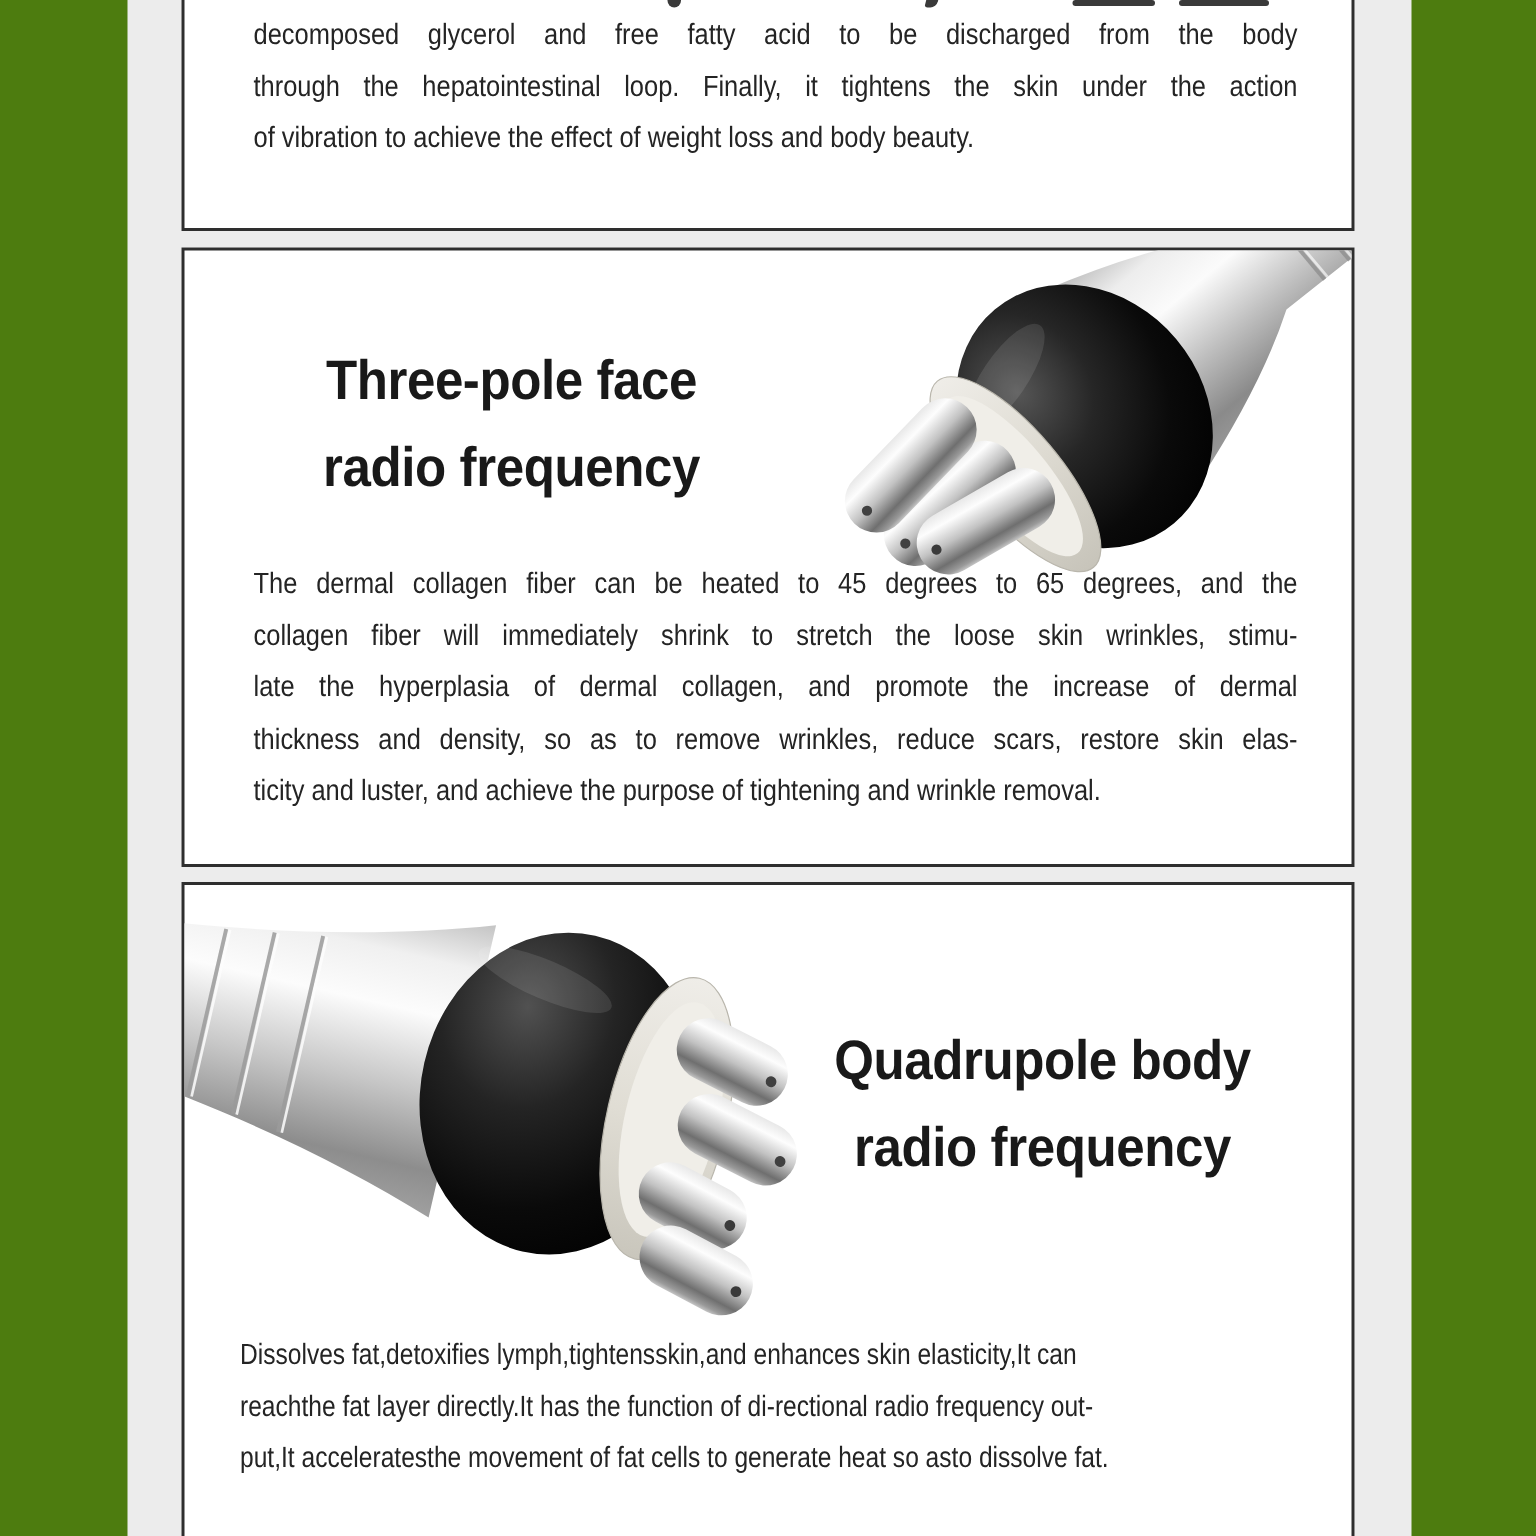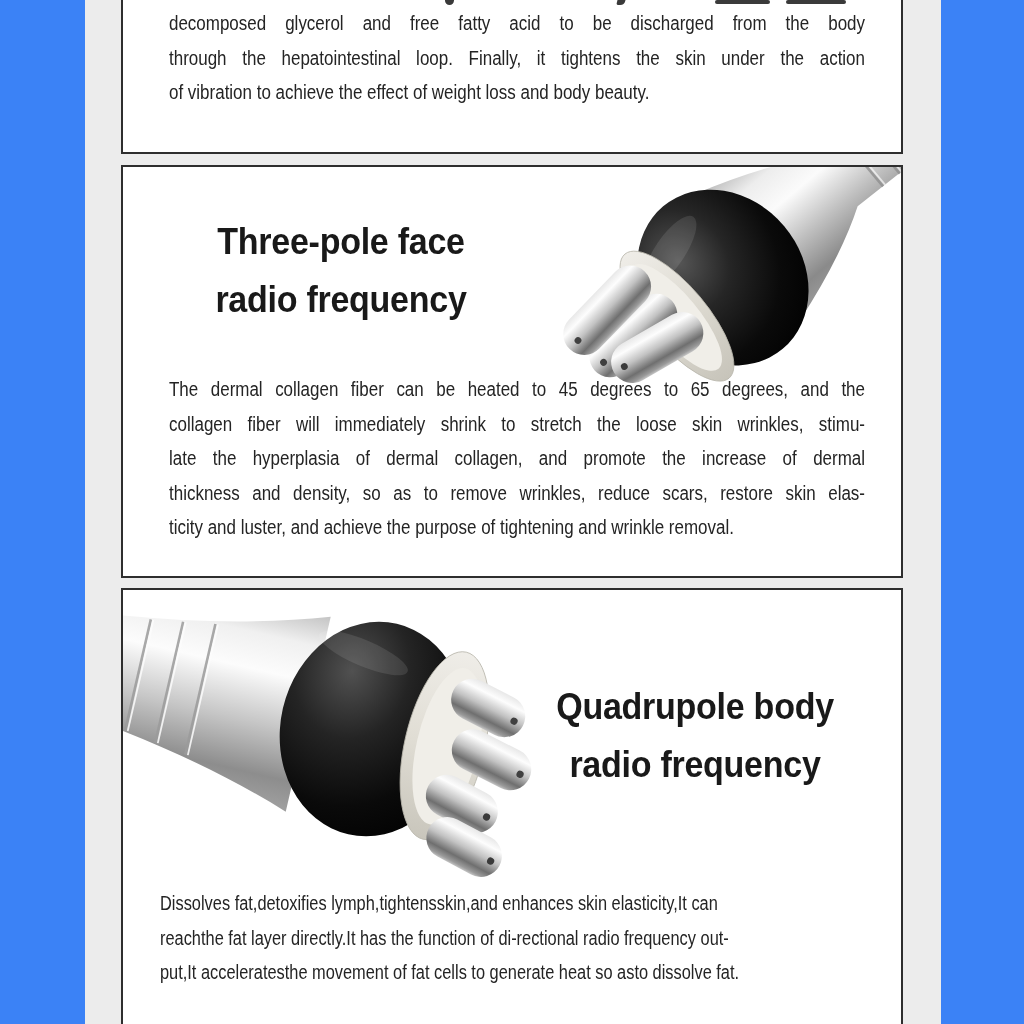--- a/index.html
+++ b/index.html
@@ -1,18 +1,18 @@
 <!DOCTYPE html>
 <html><head>
 <meta charset="utf-8">
 <style>
   html,body{margin:0;padding:0;}
   .page{
     position:relative;width:1024px;height:1024px;overflow:hidden;
-    background:#3b82f6;
+    background:#4d7c0f;
     font-family:"Liberation Sans","DejaVu Sans",sans-serif;
     color:#222222;
   }
   .gray-band{
     position:absolute;left:85px;top:0;width:856px;height:1024px;
     background:#ececec;
   }
   .panel{
     position:absolute;left:121px;width:782px;box-sizing:border-box;
     background:#ffffff;border:2px solid #2e2e2e;
@@ -32,21 +32,21 @@
   .para-top{top:66px;}
   .para-face{top:205px;}
   .para-body{left:37px;top:296px;width:980px;transform:scaleX(0.84);}
 
   .heading{
     position:absolute;width:420px;text-align:center;
     font-size:37px;line-height:58px;font-weight:600;color:#191919;
     letter-spacing:-0.3px;
   }
   .heading .hline{display:block;transform:scaleX(0.92);transform-origin:center top;}
-  .heading-face{left:8px;top:46px;}
+  .heading-face{left:8px;top:58px;}
   .heading-body{left:361px;top:87px;}
 
   .probe{position:absolute;display:block;}
   .probe-face{top:0;right:0;width:380px;height:270px;}
   .probe-body{left:0;top:0;width:460px;height:300px;}
 
   
   .remnant{position:absolute;background:#3a3a3a;}
   .rem-g{left:322px;top:59px;width:9px;height:6px;border-radius:0 0 5px 5px;}
   .rem-y{left:494px;top:59px;width:8px;height:6px;border-radius:0 0 4px 2px;transform:skewX(-14deg);}

